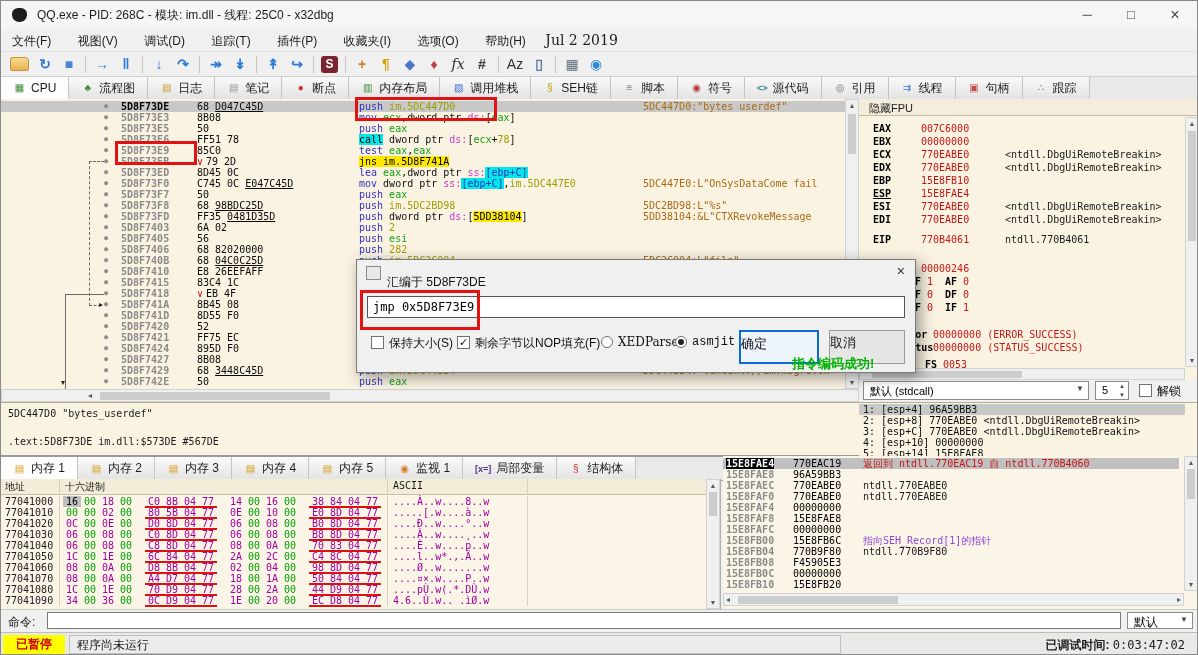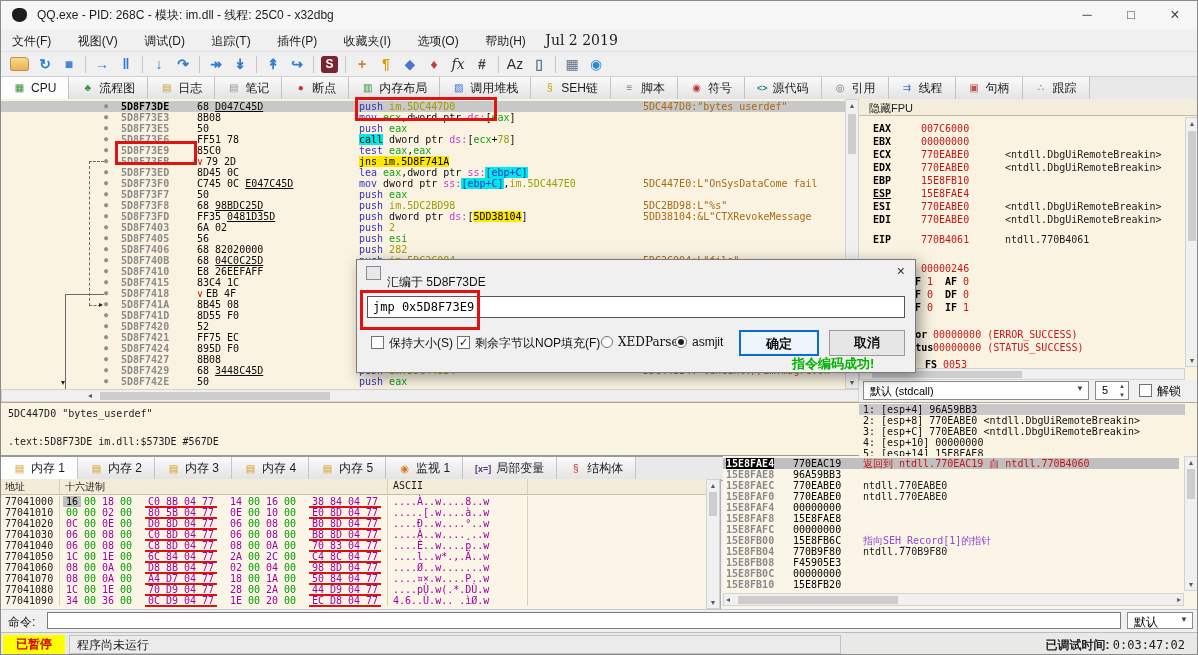--- a/index.html
+++ b/index.html
@@ -126,21 +126,21 @@
           box-shadow:4px 4px 14px rgba(0,0,0,.40);z-index:40;box-sizing:border-box;}
   .dlg-icon{position:absolute;left:9px;top:6px;width:13px;height:12px;border:1px solid #8a8a8a;background:#e8e8e8;}
   .dlg-title{position:absolute;left:30px;top:5px;font-size:12px;color:#111;margin-top:9px;}
   .dlg-close{position:absolute;right:10px;top:3px;font-size:14px;color:#333;}
   .dlg-input{position:absolute;left:10px;top:36px;width:538px;height:22px;border:1px solid #555;background:#fff;
              font-family:"DejaVu Sans Mono",monospace;font-size:12px;padding:0 5px;box-sizing:border-box;}
   .cb{position:absolute;width:13px;height:13px;background:#fff;border:1px solid #707070;box-sizing:border-box;font-size:11px;line-height:11px;text-align:center;color:#111;}
   .rad{position:absolute;width:12px;height:12px;background:#fff;border:1px solid #707070;border-radius:50%;box-sizing:border-box;}
   .rad.on::after{content:"";position:absolute;left:2px;top:2px;width:6px;height:6px;border-radius:50%;background:#222;}
   .dlg-lbl{position:absolute;font-size:12px;color:#111;white-space:nowrap;}
-  .btn{position:absolute;height:26px;background:#e6e6e6;border:1px solid #9a9a9a;font-size:13px;text-align:center;line-height:24px;color:#111;box-sizing:border-box;font-weight:bold;}
+  .btn{position:absolute;height:34px;background:#e6e6e6;border:1px solid #9a9a9a;font-size:13px;line-height:24px;color:#111;box-sizing:border-box;}
   .btn.default{border:2px solid #0a6cd6;background:#eef4fb;}
   .dlg-msg{position:absolute;left:435px;top:95px;font-size:13px;font-weight:bold;color:#00b400;}
 
   
   .rb{position:absolute;border:3px solid #e01212;z-index:60;pointer-events:none;}
 </style>
 </head>
 <body>
 
 <div id="app">
@@ -480,21 +480,21 @@
     <div class="dlg-title">汇编于 5D8F73DE</div>
     <div class="dlg-close">×</div>
     <input class="dlg-input" value="jmp 0x5D8F73E9" style="">
     <div class="cb" style="left:14px;top:76px;"></div>
     <div class="dlg-lbl" style="left:32px;top:75px;">保持大小(S)</div>
     <div class="cb" style="left:100px;top:76px;">✓</div>
     <div class="dlg-lbl" style="left:118px;top:75px;">剩余字节以NOP填充(F)</div>
     <div class="rad" style="left:244px;top:76px;"></div>
     <div class="dlg-lbl" style="left:261px;top:75px;font-family:'DejaVu Serif',serif;">XEDParse</div>
     <div class="rad on" style="left:318px;top:76px;"></div>
-    <div class="dlg-lbl" style="left:335px;top:75px;font-family:Liberation Sans, sans-serif;">asmjit</div>
+    <div class="dlg-lbl" style="left:335px;top:75px;font-family:Liberation Mono, monospace;">asmjit</div>
     <div class="btn default" style="left:382px;top:70px;width:80px;">确定</div>
     <div class="btn" style="left:472px;top:70px;width:76px;">取消</div>
     <div class="dlg-msg">指令编码成功!</div>
   </div>
 
   <div class="rb" style="left:114px;top:140px;width:76px;height:18px;"></div>
   <div class="rb" style="left:354px;top:96px;width:136px;height:18px;"></div>
   <div class="rb" style="left:359px;top:289px;width:114px;height:34px;"></div>
 
 </div>

